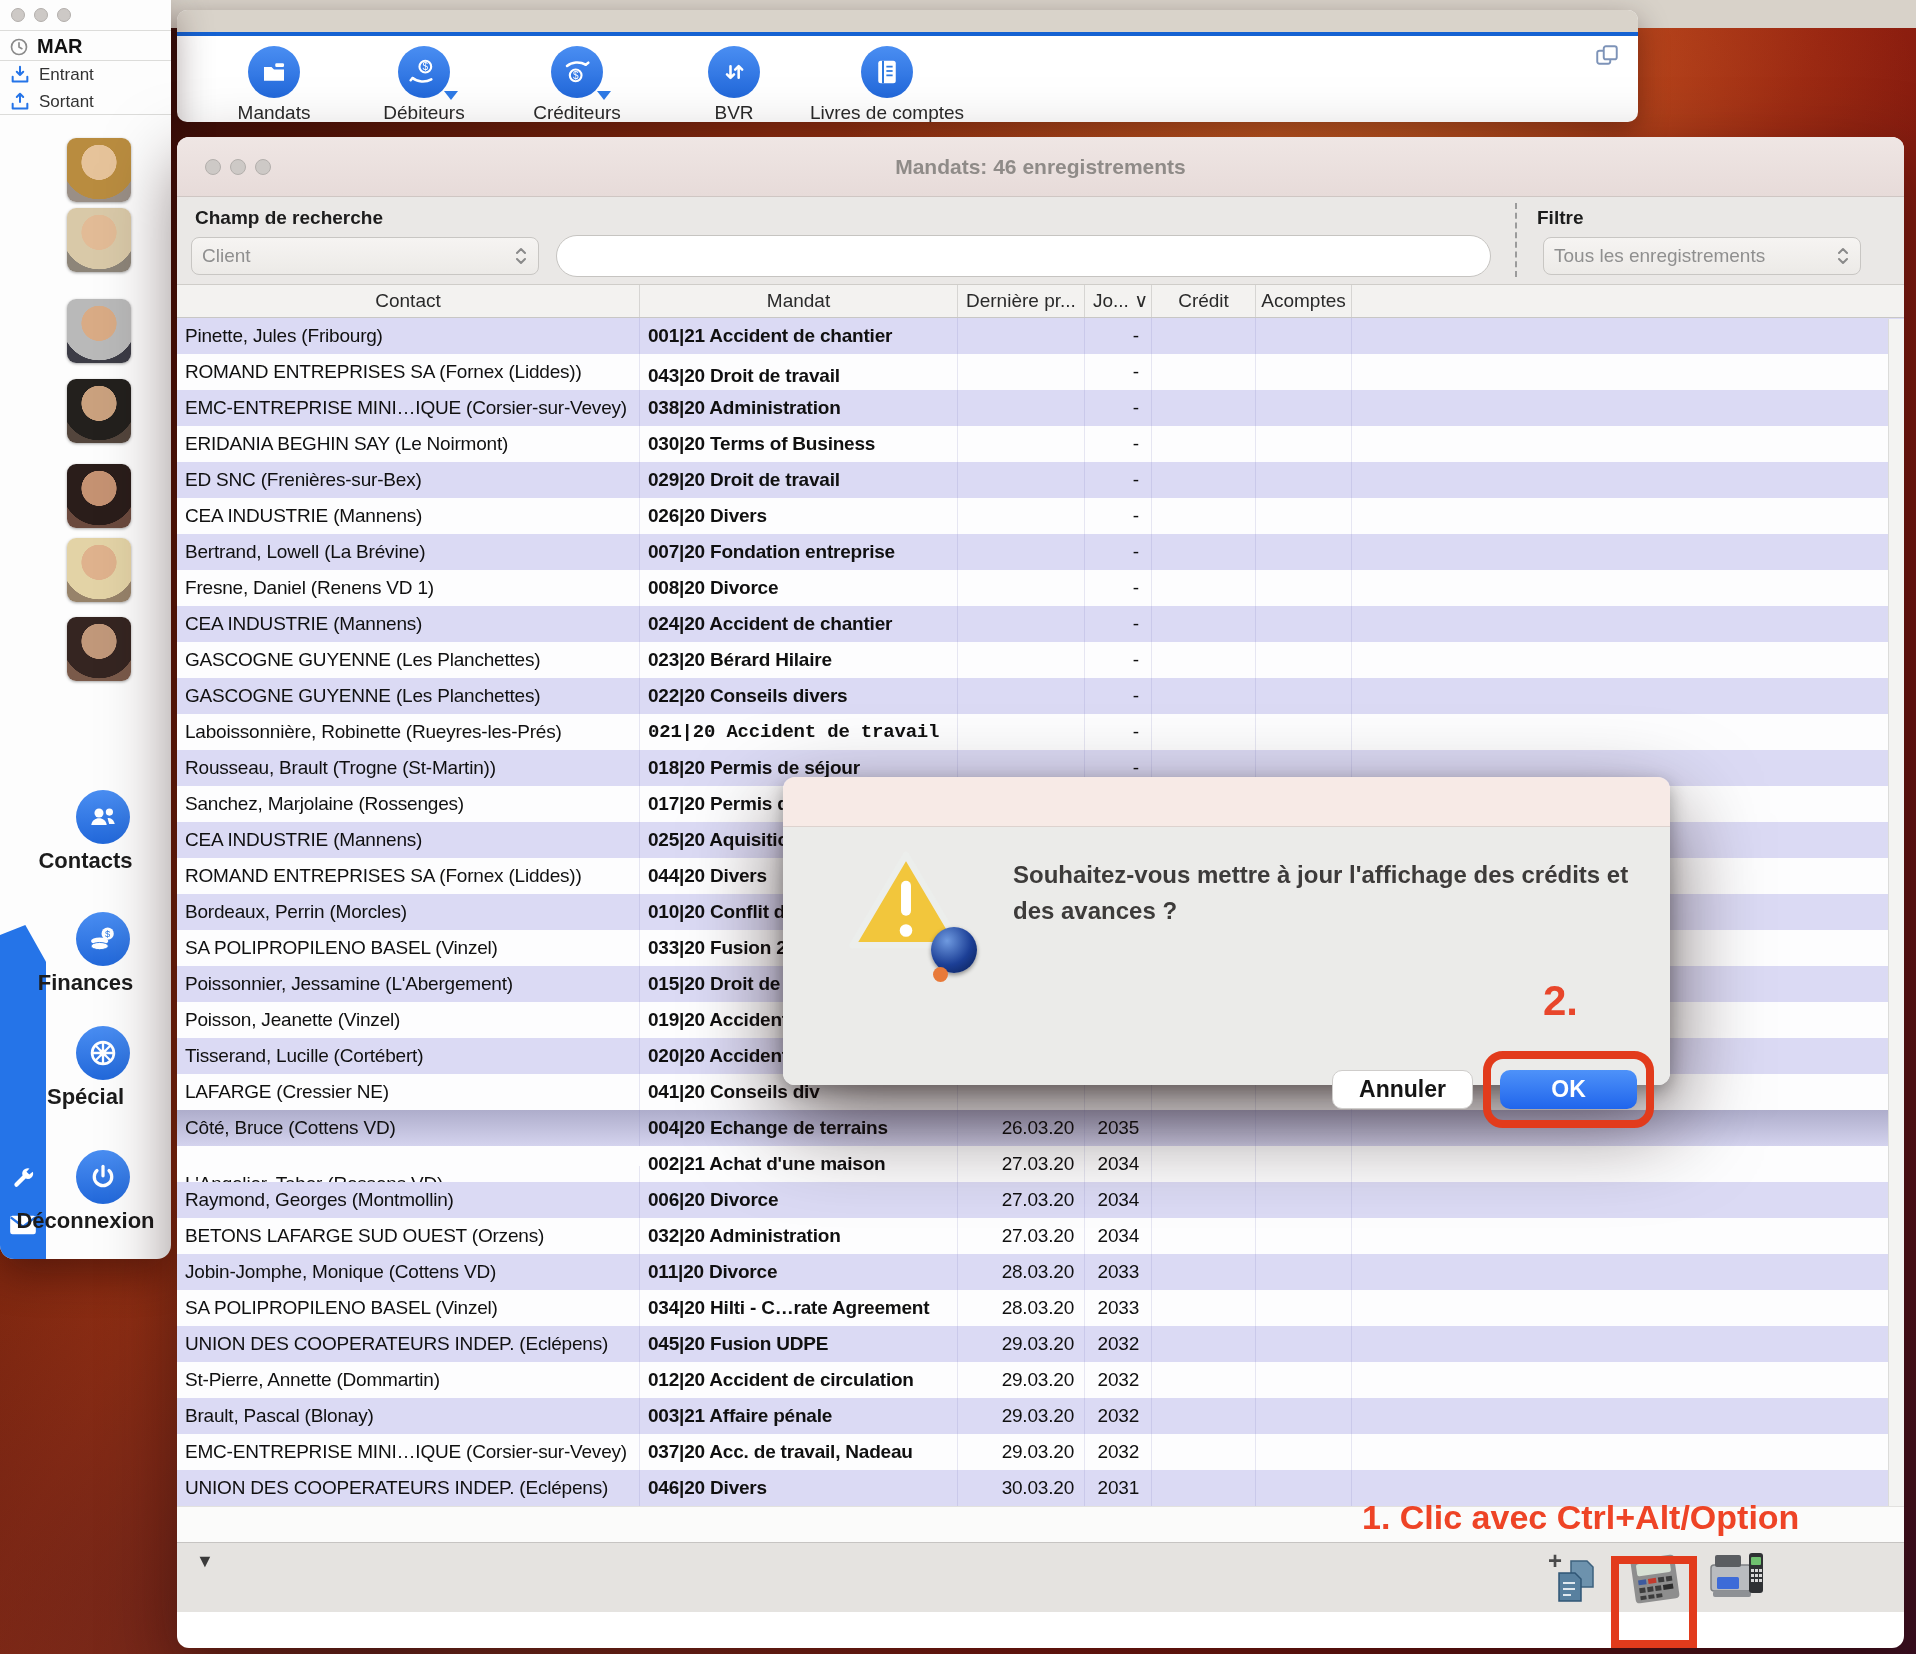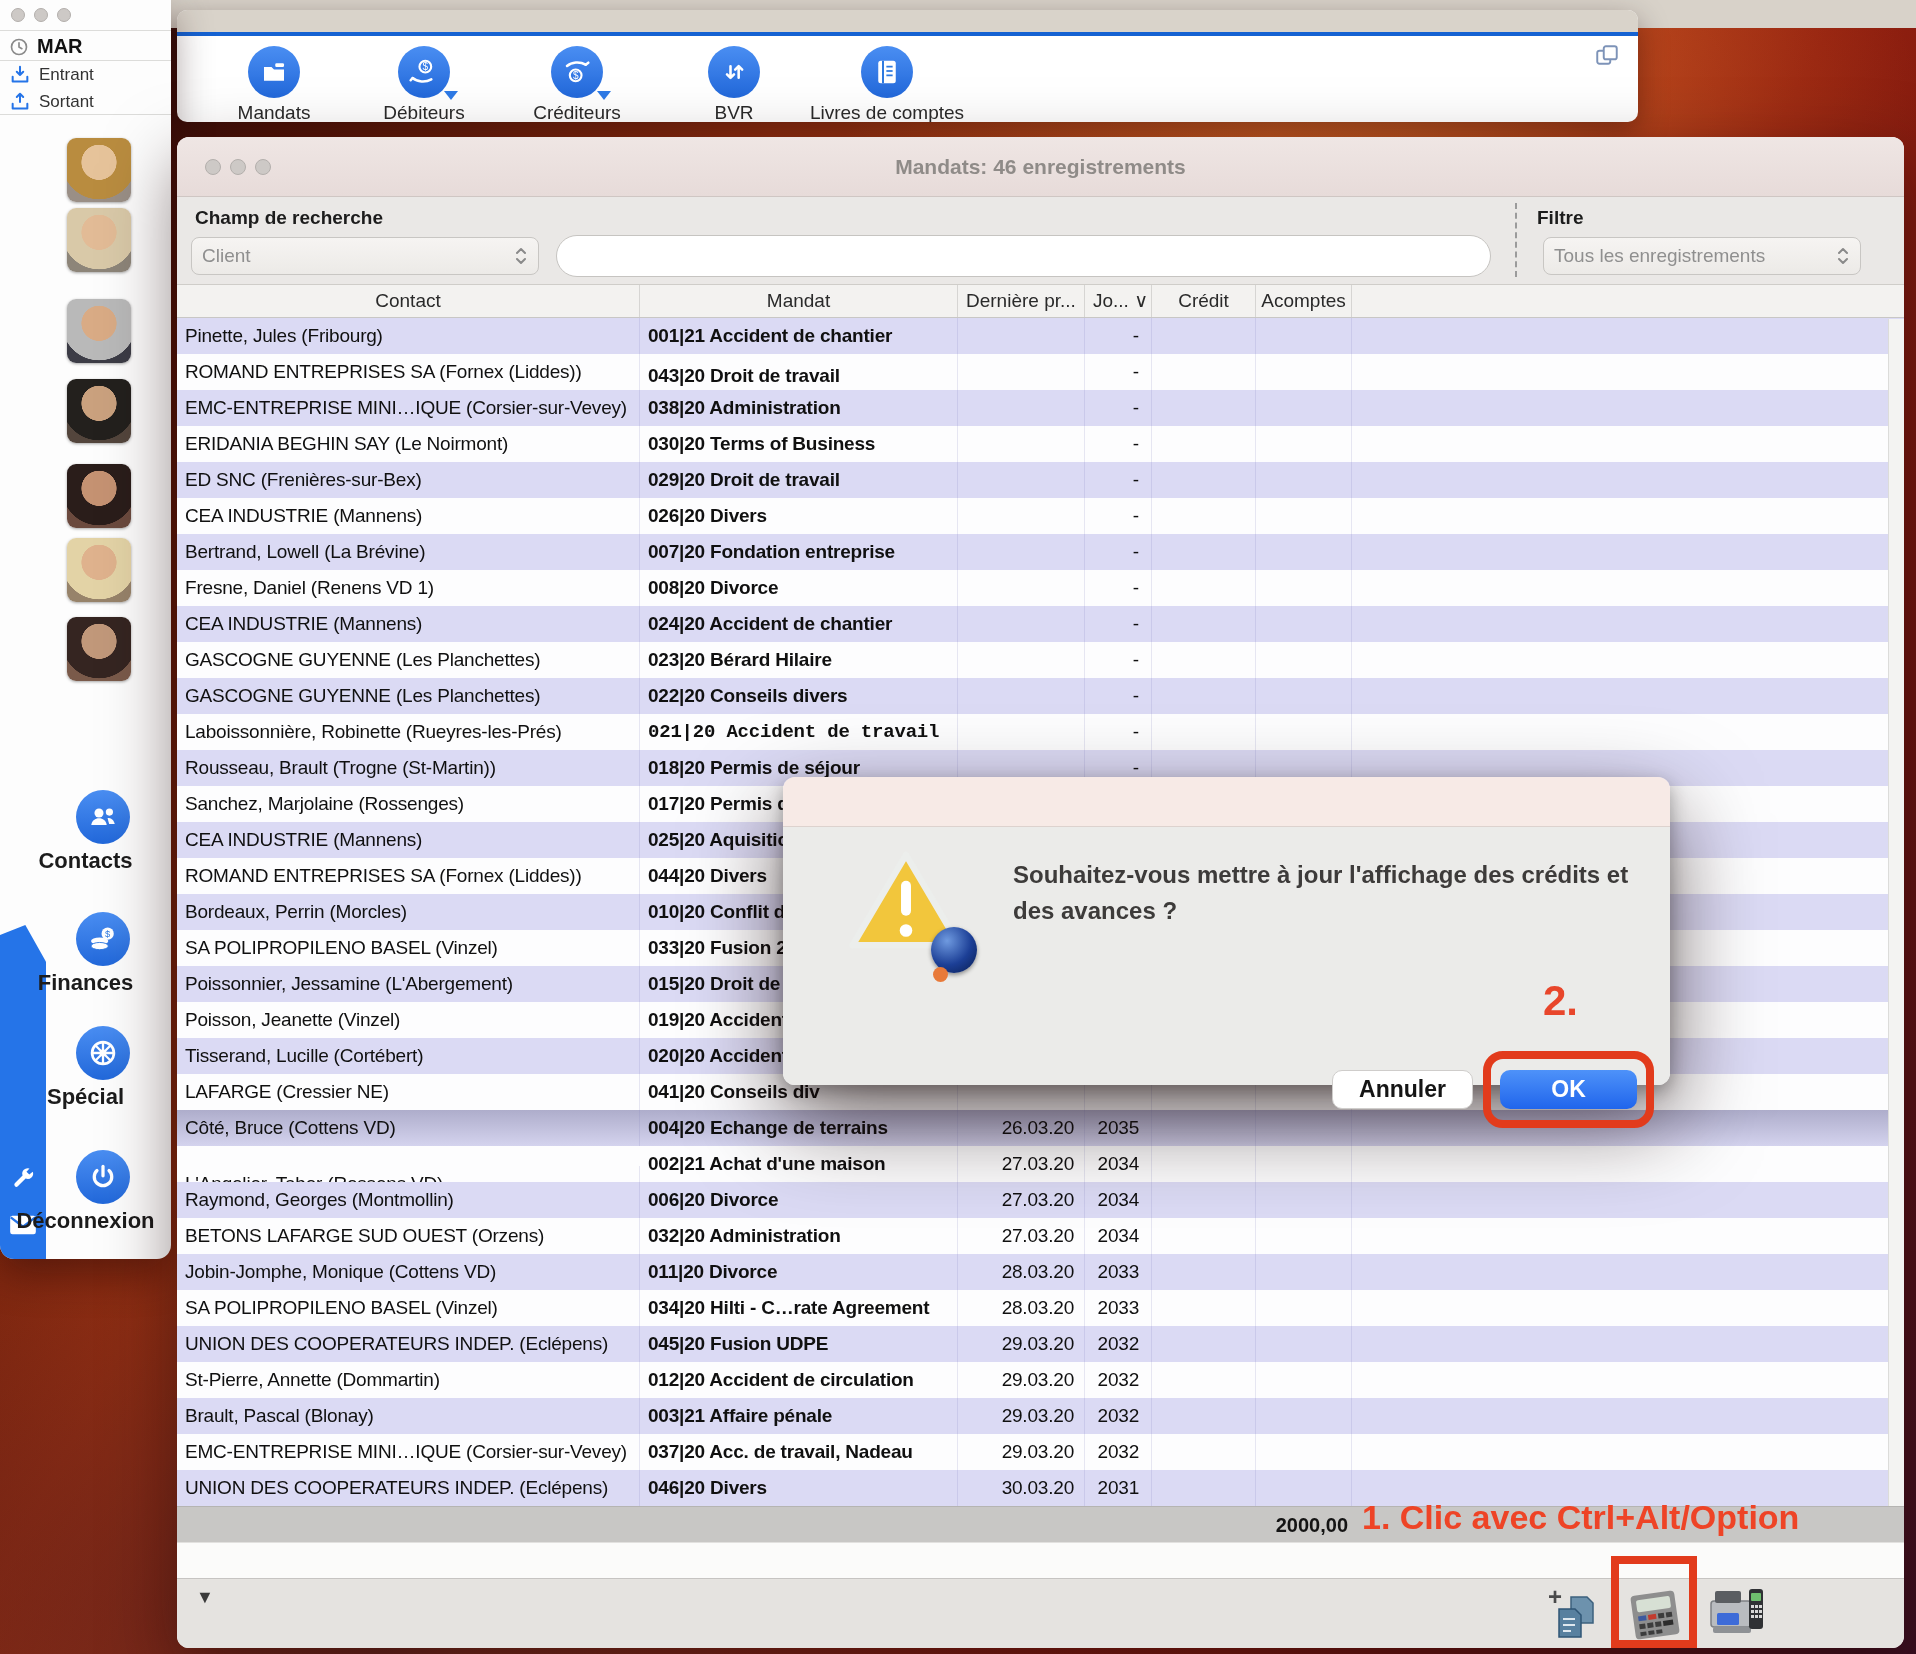--- a/index.html
+++ b/index.html
@@ -619,23 +619,20 @@
         <div class="trow lav">
           <div class="td " style="width: 463px; padding: 0px 4px 0px 8px; text-align: left;">UNION DES COOPERATEURS INDEP. (Eclépens)</div>
           <div class="td bold" style="width: 318px; padding: 0px 4px 0px 8px; text-align: left;">046|20 Divers</div>
           <div class="td " style="width: 127px; padding: 0px 10px 0px 4px; text-align: right;">30.03.20</div>
           <div class="td " style="width: 67px; padding: 0px 12px 0px 4px; text-align: right;">2031</div>
           <div class="td " style="width: 104px; padding: 0px 8px 0px 4px; text-align: right;"></div>
           <div class="td " style="width: 96px; padding: 0px 8px 0px 4px; text-align: right;"></div>
           <div style="flex: 1 1 0%;"></div>
         </div>
       </div>
-    <div class="summary">
-      <div class="summary-val">2000,00</div>
-    </div>
     <div class="scrollstrip"></div>
     <div class="mfooter">
       <div class="tri-down">▼</div>
       <span class="icn f-icn" style="left:1368px;top:6px">
         <svg width="54" height="56" viewBox="0 0 54 56">
           <text x="3" y="20" font-size="24" font-weight="bold" fill="#4a4a4a">+</text>
           <path d="M26 12h16l6 6v20H26z" fill="#6d92ad" stroke="#3d617e" stroke-width="1.5"></path>
           <path d="M14 24h16l6 6v22H14z" fill="#58809f" stroke="#2f5575" stroke-width="1.5"></path>
           <path d="M18 34h12M18 40h12M18 46h8" stroke="#dfe8ef" stroke-width="2"></path>
         </svg>

